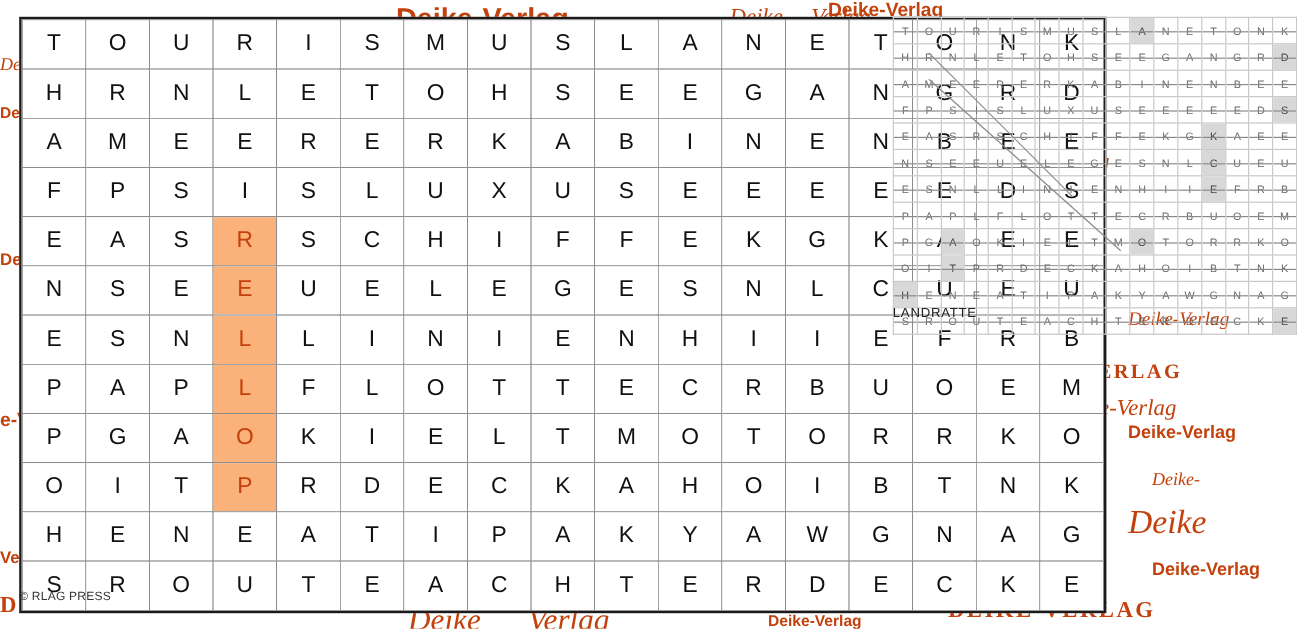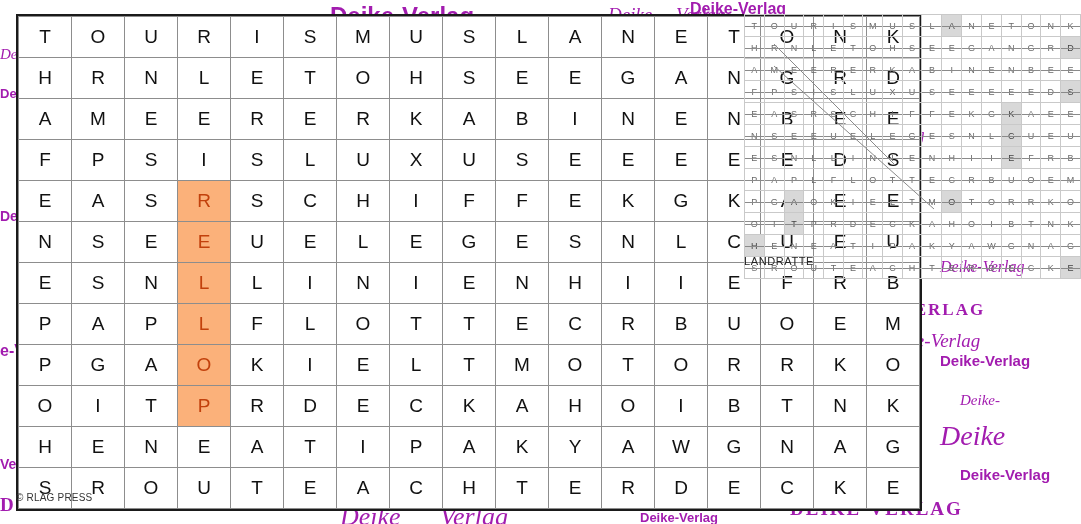--- a/index.html
+++ b/index.html
@@ -5,21 +5,21 @@
   html,body{margin:0;padding:0;}
   body{
     width:1081px;height:524px;
     background:#ffffff;
     font-family:"Liberation Sans", sans-serif;
     position:relative;
     overflow:hidden;
   }
 
   
-  .wm{position:absolute;color:#a21caf;white-space:nowrap;pointer-events:none;user-select:none;}
+  .wm{position:absolute;color:#c2410c;white-space:nowrap;pointer-events:none;user-select:none;}
   .wm.script{font-family:"Liberation Serif",serif;font-style:italic;}
   .wm.serifcaps{font-family:"Liberation Serif",serif;letter-spacing:2px;font-weight:bold;}
   .wm.bold{font-weight:bold;}
 
   
   #main-grid-wrap{
     position:absolute;left:16px;top:14px;
     border:2px solid #1a1a1a;
     background:#fff;
   }

